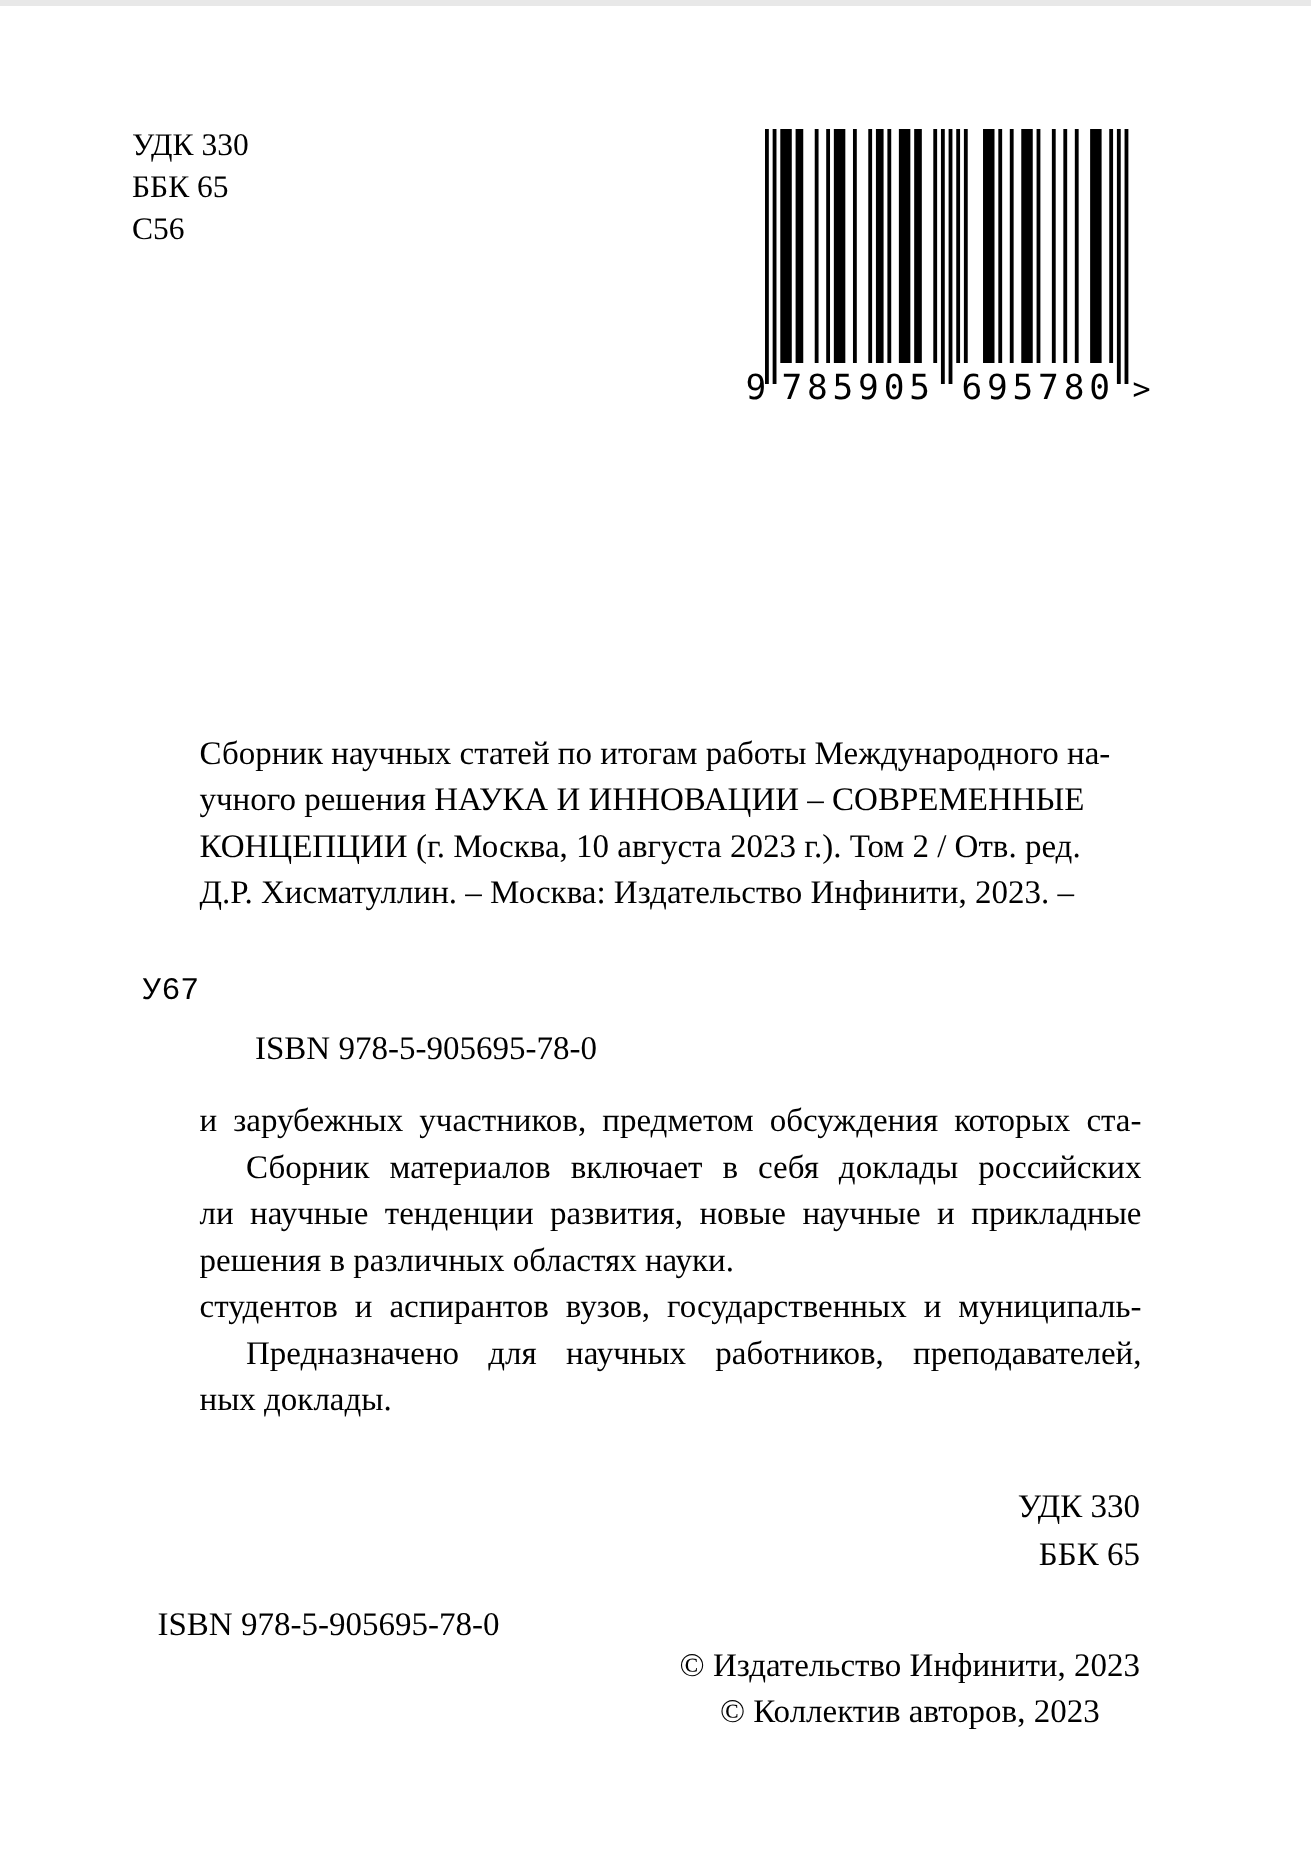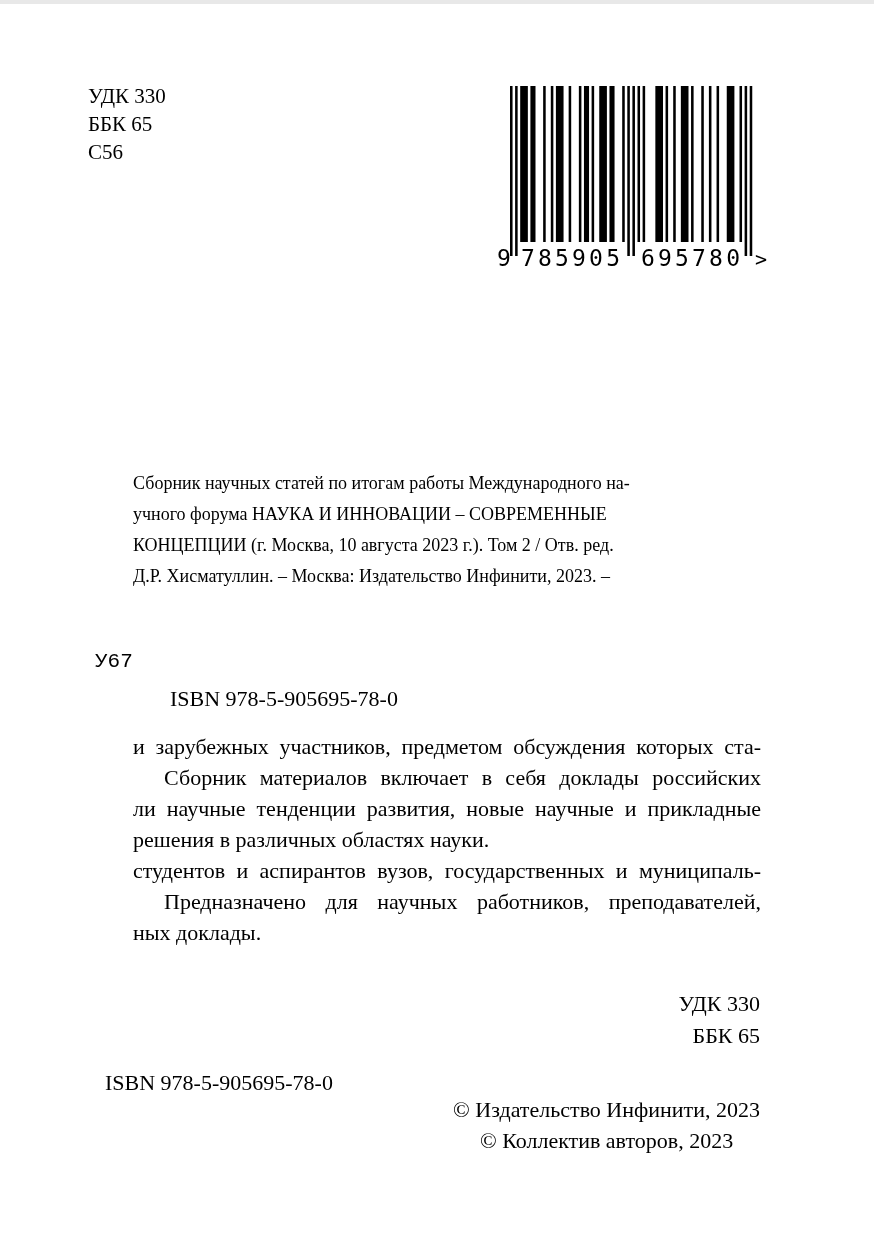--- a/index.html
+++ b/index.html
@@ -38,23 +38,23 @@
   }
   .barcode-wrap svg { display: block; }
   .bc-digit {
     font-family: "DejaVu Sans Mono", "Liberation Mono", monospace;
     fill: var(--ink);
   }
 
   .biblio {
     position: absolute;
     left: 133px;
-    top: 464px;
+    top: 482px;
     width: 640px;
-    font-size: 18px;
+    font-size: 22px;
     line-height: 31px;
   }
   .biblio .tline { white-space: nowrap; }
 
   .author-mark {
     position: absolute;
     left: 95px;
     top: 646px;
     font-size: 21px;
     font-family: Liberation Mono, monospace;
@@ -155,21 +155,21 @@
         </g>
       <text class="bc-digit" x="0" y="180" font-size="23">9</text>
       <text class="bc-digit" x="24" y="180" font-size="23" textLength="99" lengthAdjust="spacing">785905</text>
       <text class="bc-digit" x="144" y="180" font-size="23" textLength="99" lengthAdjust="spacing">695780</text>
       <text class="bc-digit" x="258" y="180" font-size="20">&gt;</text>
     </svg>
   </div>
 
   <div class="biblio">
       <div class="tline">Сборник научных статей по итогам работы Международного на-</div>
-      <div class="tline">учного форума НАУКА И ИННОВАЦИИ – СОВРЕМЕННЫЕ</div>
+      <div class="tline">учного решения НАУКА И ИННОВАЦИИ – СОВРЕМЕННЫЕ</div>
       <div class="tline">КОНЦЕПЦИИ (г. Москва, 10 августа 2023 г.). Том 2 / Отв. ред.</div>
       <div class="tline">Д.Р. Хисматуллин. – Москва: Издательство Инфинити, 2023. –</div>
     </div>
 
   <div class="author-mark">У67</div>
 
   <div class="isbn-center">ISBN 978-5-905695-78-0</div>
 
   <div class="annotation">
       <div>

